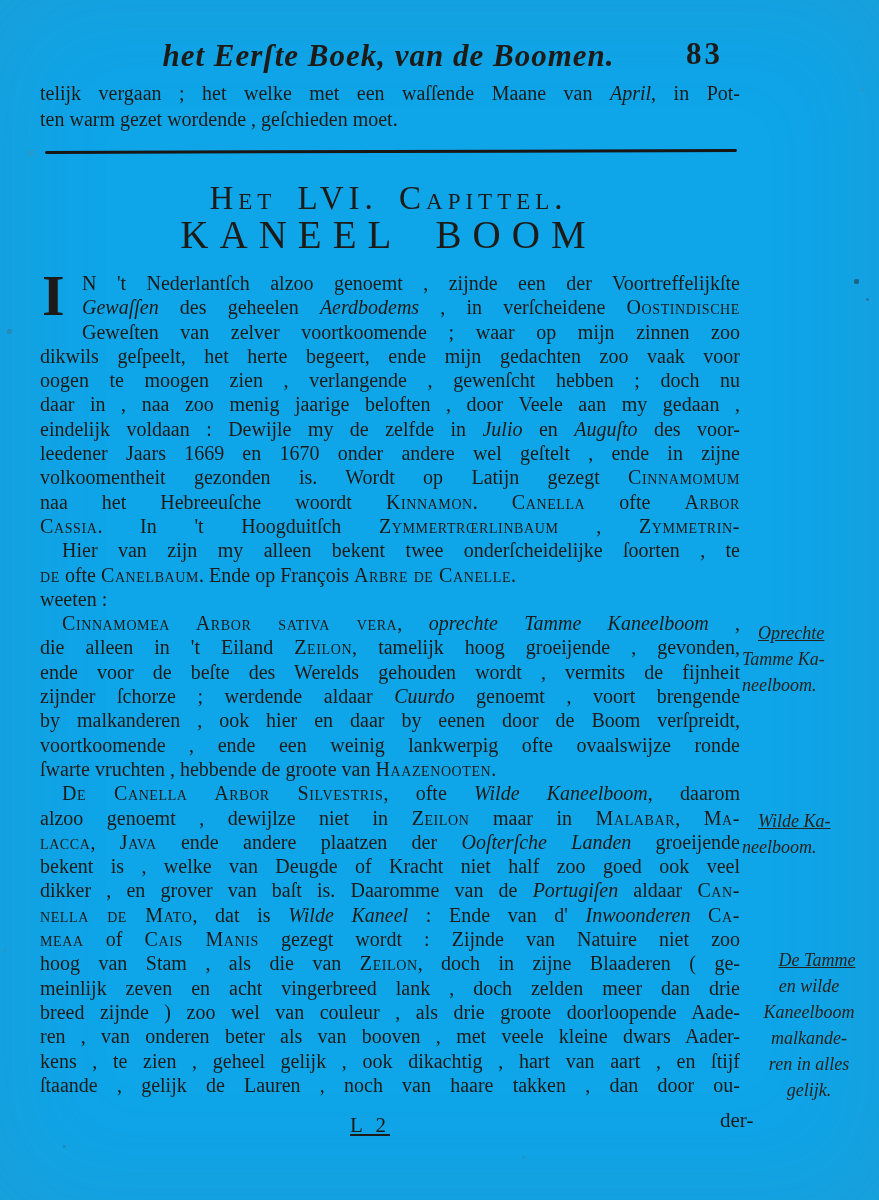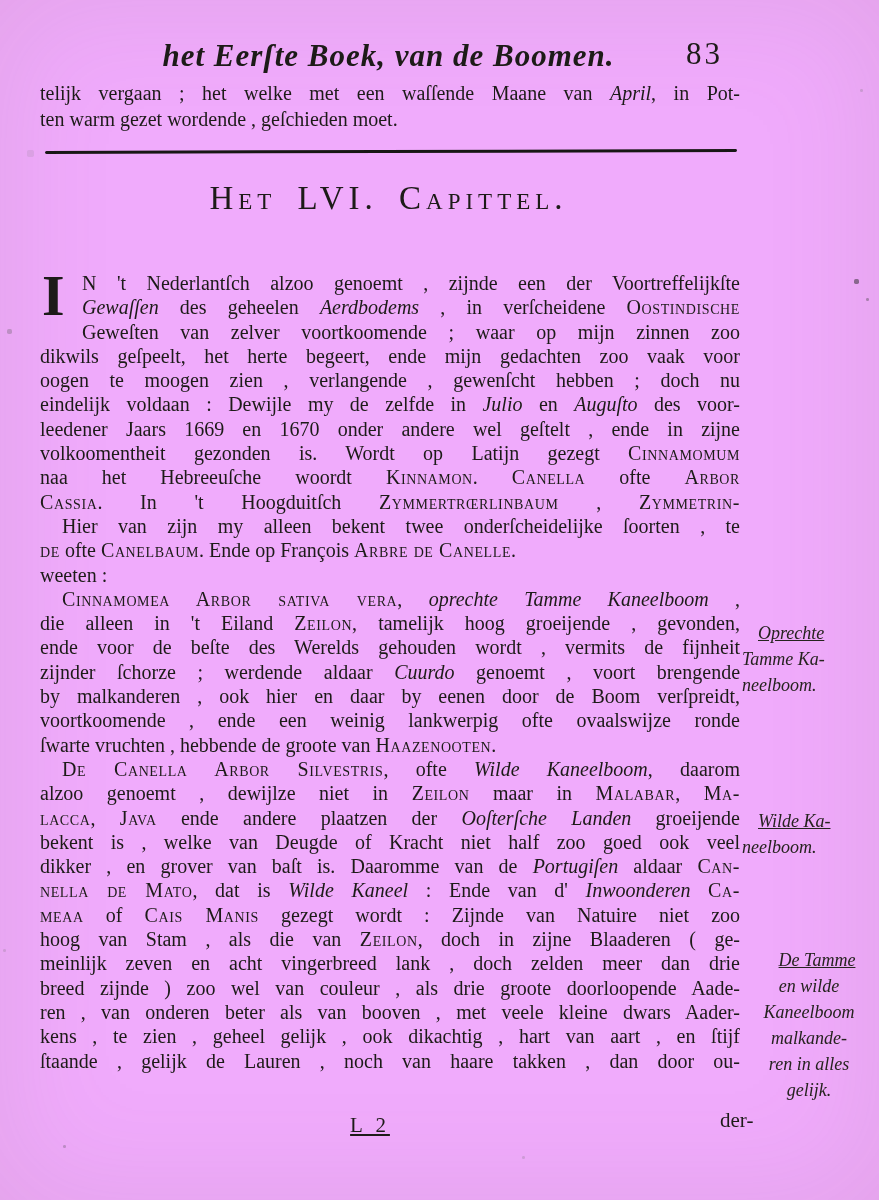--- a/index.html
+++ b/index.html
@@ -2,21 +2,21 @@
 <html><head>
 <meta charset="utf-8">
 <style>
   html,body{margin:0;padding:0;}
   body{width:879px;height:1200px;position:relative;font-family:"Liberation Serif","DejaVu Serif",serif;overflow:hidden;}
   .page{position:absolute;inset:0;background:#f5f3ee;color:#1d1b18;
         box-shadow:inset 0 0 120px rgba(120,110,90,.12);}
   
   .rhead{position:absolute;left:40px;top:38px;width:697px;text-align:center;
          font-style:italic;font-weight:bold;font-size:31px;letter-spacing:1px;}
-  .pagenum{position:absolute;left:686px;top:36px;font-size:31px;font-weight:normal;letter-spacing:3px;}
+  .pagenum{position:absolute;left:686px;top:36px;font-size:31px;font-weight:bold;letter-spacing:3px;}
   
   .intro{position:absolute;left:40px;top:80px;width:700px;font-size:20px;line-height:26px;}
   
   .rule{position:absolute;left:45px;top:150px;width:692px;height:3px;background:#181715;border-radius:2px;transform:rotate(-0.15deg);}
   
   .chap{position:absolute;left:40px;top:180px;width:697px;text-align:center;
         font-variant:small-caps;font-size:33px;letter-spacing:5px;word-spacing:8px;}
   .ctitle{position:absolute;left:40px;top:212px;width:697px;text-align:center;
           font-size:39px;letter-spacing:11px;word-spacing:14px;}
   
@@ -42,42 +42,44 @@
       9px 331px 0 2px rgba(90,90,90,.30),
       30px 153px 0 3px rgba(120,120,120,.15),
       64px 1146px 0 1px rgba(70,70,70,.28),
       523px 1157px 0 1px rgba(100,100,100,.22),
       861px 90px 0 1px rgba(120,120,120,.28),
       4px 950px 0 1px rgba(110,110,110,.22);}
 </style>
 </head>
 <body>
 
-<div class="page" style="background: #f0abfc; color: rgb(29, 27, 24);">
+<div class="page" style="background: #0ea5e9; color: rgb(29, 27, 24);">
   <div class="specks"></div>
 
   <div class="rhead">het Eerſte Boek, van de Boomen.</div>
   <div class="pagenum">83</div>
 
   <div class="intro">
       <div class="tl"><span class="sg-p">telijk vergaan ; het welke met een waſſende Maane van </span><span class="sg-i">April</span><span class="sg-p">, in Pot-</span></div>
       <div class="tl last-left"><span class="sg-p">ten warm gezet wordende , geſchieden moet.</span></div>
     </div>
 
   <div class="rule"></div>
 
   <div class="chap">Het LVI. Capittel.</div>
+  <div class="ctitle">KANEEL BOOM</div>
 
   <div class="bodycol">
       <span class="dropcap">I</span>
       <div class="tl"><span class="sg-p">N 't Nederlantſch alzoo genoemt , zijnde een der Voortreffelijkſte</span></div>
       <div class="tl"><span class="sg-i">Gewaſſen</span><span class="sg-p"> des geheelen </span><span class="sg-i">Aerdbodems</span><span class="sg-p"> , in verſcheidene </span><span class="sg-sc">Oostindische</span></div>
       <div class="tl ind2"><span class="sg-p">Geweſten van zelver voortkoomende ; waar op mijn zinnen zoo</span></div>
       <div class="tl"><span class="sg-p">dikwils geſpeelt, het herte begeert, ende mijn gedachten zoo vaak voor</span></div>
       <div class="tl"><span class="sg-p">oogen te moogen zien , verlangende , gewenſcht hebben ; doch nu</span></div>
+      <div class="tl"><span class="sg-p">daar in , naa zoo menig jaarige beloften , door Veele aan my gedaan ,</span></div>
       <div class="tl"><span class="sg-p">eindelijk voldaan : Dewijle my de zelfde in </span><span class="sg-i">Julio</span><span class="sg-p"> en </span><span class="sg-i">Auguſto</span><span class="sg-p"> des voor-</span></div>
       <div class="tl"><span class="sg-p">leedener Jaars 1669 en 1670 onder andere wel geſtelt , ende in zijne</span></div>
       <div class="tl"><span class="sg-p">volkoomentheit gezonden is. Wordt op Latijn gezegt </span><span class="sg-sc">Cinnamomum</span></div>
       <div class="tl"><span class="sg-p">naa het Hebreeuſche woordt </span><span class="sg-sc">Kinnamon</span><span class="sg-p">. </span><span class="sg-sc">Canella</span><span class="sg-p"> ofte </span><span class="sg-sc">Arbor</span></div>
       <div class="tl"><span class="sg-sc">Cassia</span><span class="sg-p">. In 't Hoogduitſch </span><span class="sg-sc">Zymmertrœrlinbaum</span><span class="sg-p"> , </span><span class="sg-sc">Zymmetrin-</span></div>
       <div class="tl ind1"><span class="sg-p">Hier van zijn my alleen bekent twee onderſcheidelijke ſoorten , te</span></div>
       <div class="tl last-left"><span class="sg-sc">de</span><span class="sg-p"> ofte </span><span class="sg-sc">Canelbaum</span><span class="sg-p">. Ende op François </span><span class="sg-sc">Arbre de Canelle</span><span class="sg-p">.</span></div>
       <div class="tl last-left"><span class="sg-p">weeten :</span></div>
       <div class="tl ind1"><span class="sg-sc">Cinnamomea Arbor sativa vera</span><span class="sg-p">, </span><span class="sg-i">oprechte Tamme Kaneelboom</span><span class="sg-p"> ,</span></div>
       <div class="tl"><span class="sg-p">die alleen in 't Eiland </span><span class="sg-sc">Zeilon</span><span class="sg-p">, tamelijk hoog groeijende , gevonden,</span></div>

